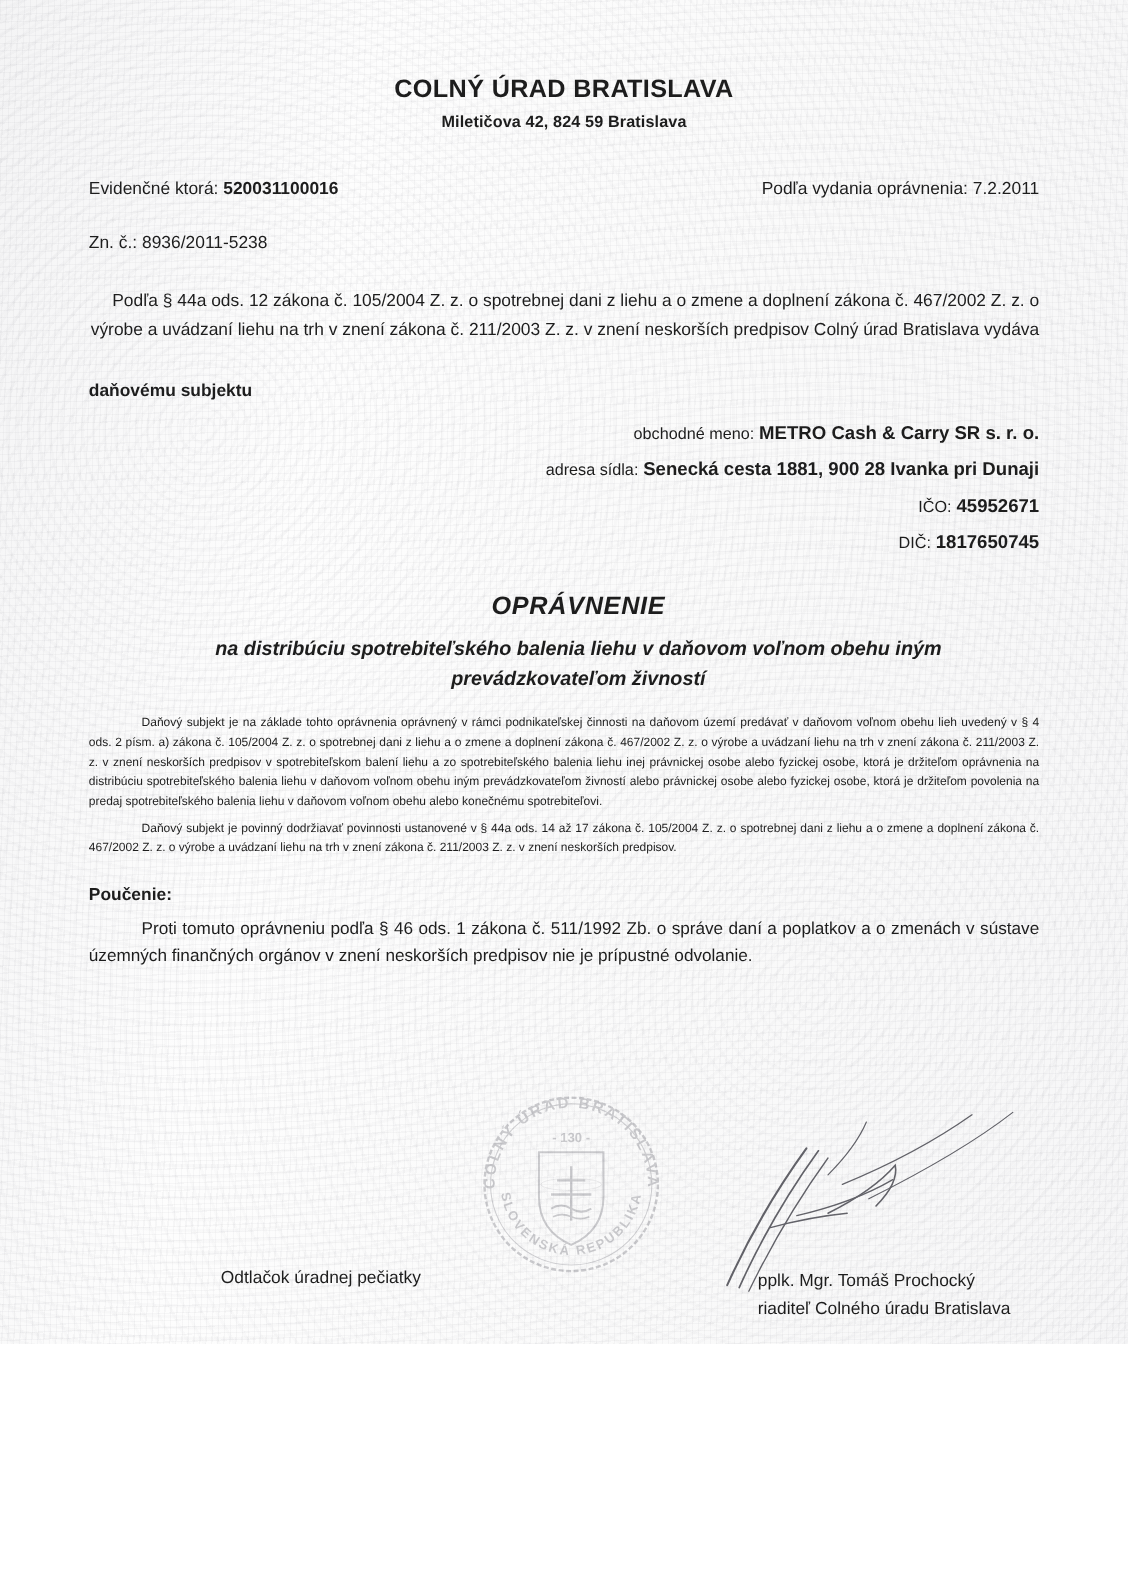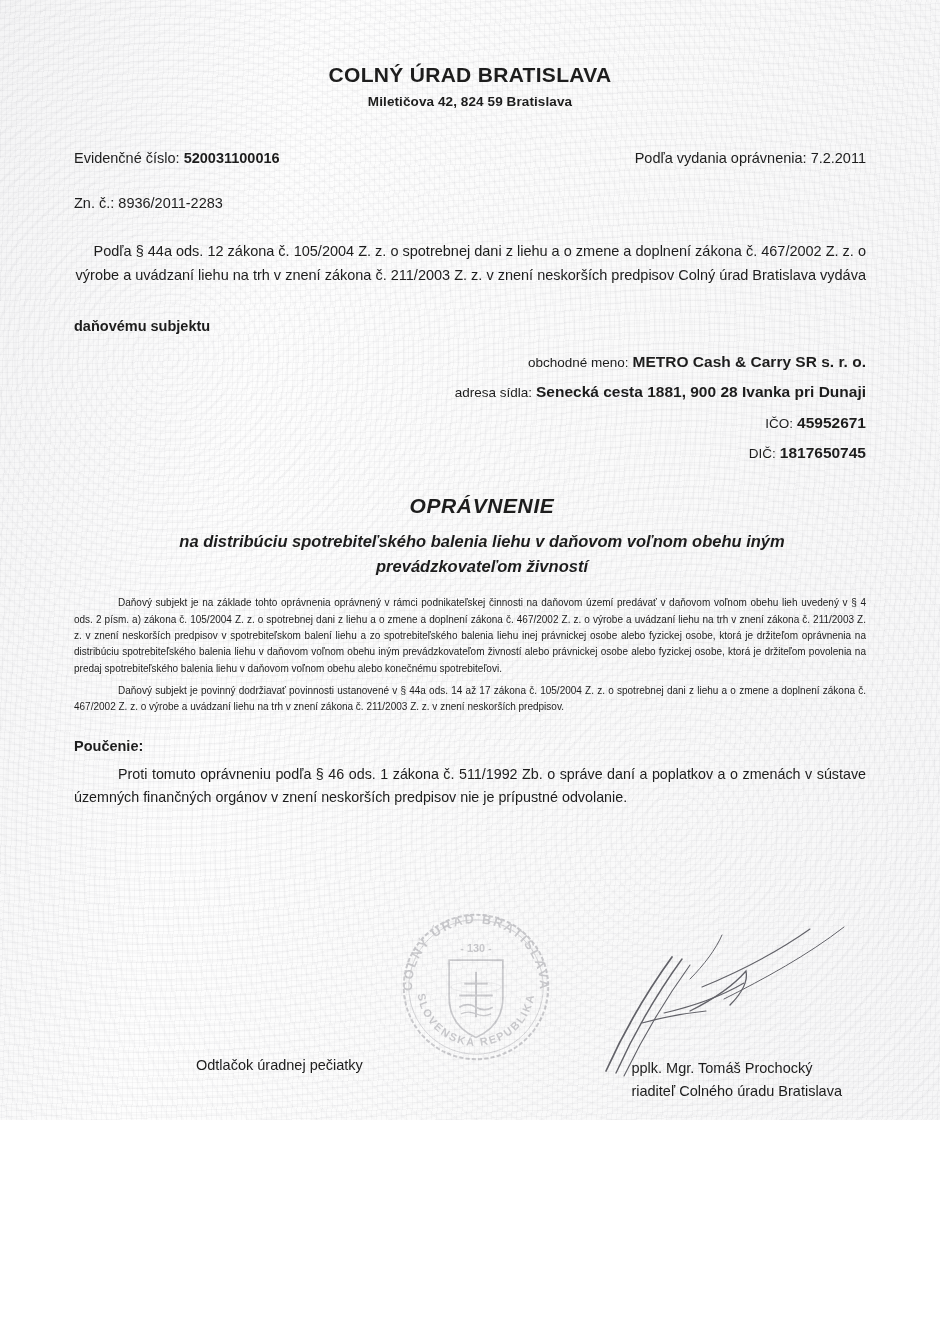--- a/index.html
+++ b/index.html
@@ -150,21 +150,21 @@
     position: absolute;
     left: 520px;
     top: -6px;
     width: 300px;
     height: 170px;
     opacity: 0.72;
     pointer-events: none;
   }
   .sign-row {
     position: absolute;
-    left: 12px;
+    left: 0;
     right: 0;
     top: 130px;
     display: flex;
     justify-content: space-between;
     align-items: flex-start;
   }
   .seal-caption {
     font-size: 14.5px;
     margin-left: 110px;
   }
@@ -184,32 +184,32 @@
   <div class="content">
 
     <div class="org-header">
       <div class="org-name">COLNÝ ÚRAD BRATISLAVA</div>
       <div class="org-address">Miletičova 42, 824 59 Bratislava</div>
     </div>
 
     <div class="meta-block">
       <div class="meta-row">
         <div class="meta-left">
-          <span class="meta-label">Evidenčné číslo:</span>
+          <span class="meta-label">Evidenčné ktorá:</span>
           <span class="meta-value-bold">520031100016</span>
         </div>
         <div class="meta-right">
           <span class="meta-label">Podľa vydania oprávnenia:</span>
           <span class="meta-label">7.2.2011</span>
         </div>
       </div>
       <div class="meta-row second">
         <div class="meta-left">
           <span class="meta-label">Zn. č.:</span>
-          <span class="meta-label">8936/2011-2283</span>
+          <span class="meta-label">8936/2011-5238</span>
         </div>
         <div class="meta-right"></div>
       </div>
     </div>
 
     <div class="intro">Podľa § 44a ods. 12 zákona č. 105/2004 Z. z. o spotrebnej dani z liehu a o zmene a doplnení zákona č. 467/2002 Z. z. o výrobe a uvádzaní liehu na trh v znení zákona č. 211/2003 Z. z. v znení neskorších predpisov Colný úrad Bratislava vydáva</div>
 
     <div class="subject-block">
       <div class="subject-heading">daňovému subjektu</div>
       <div class="subject-row">

